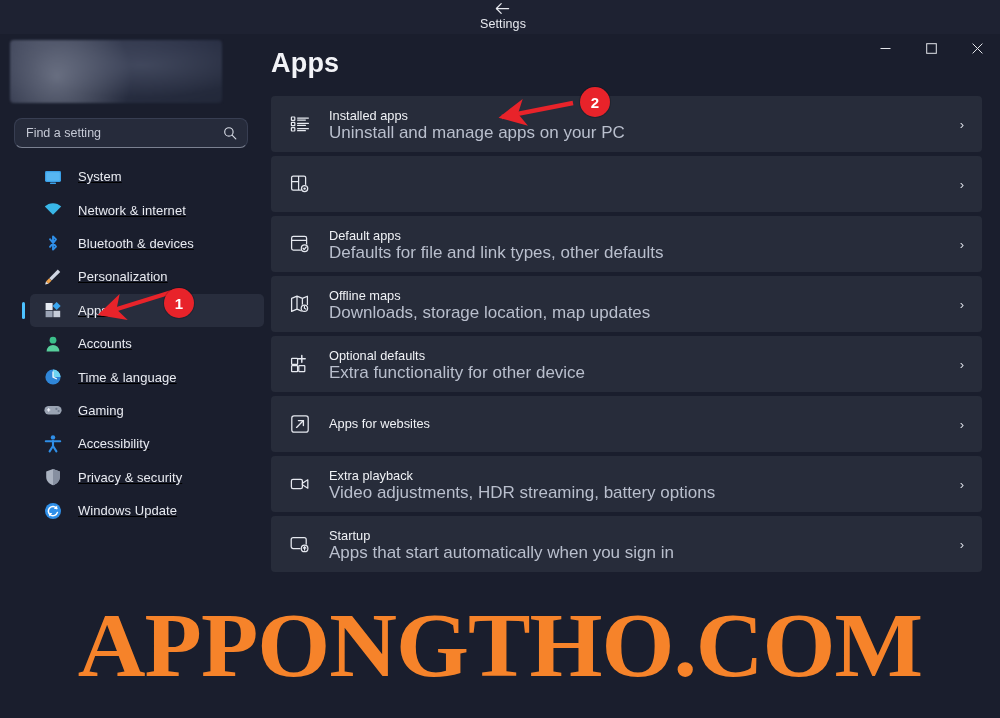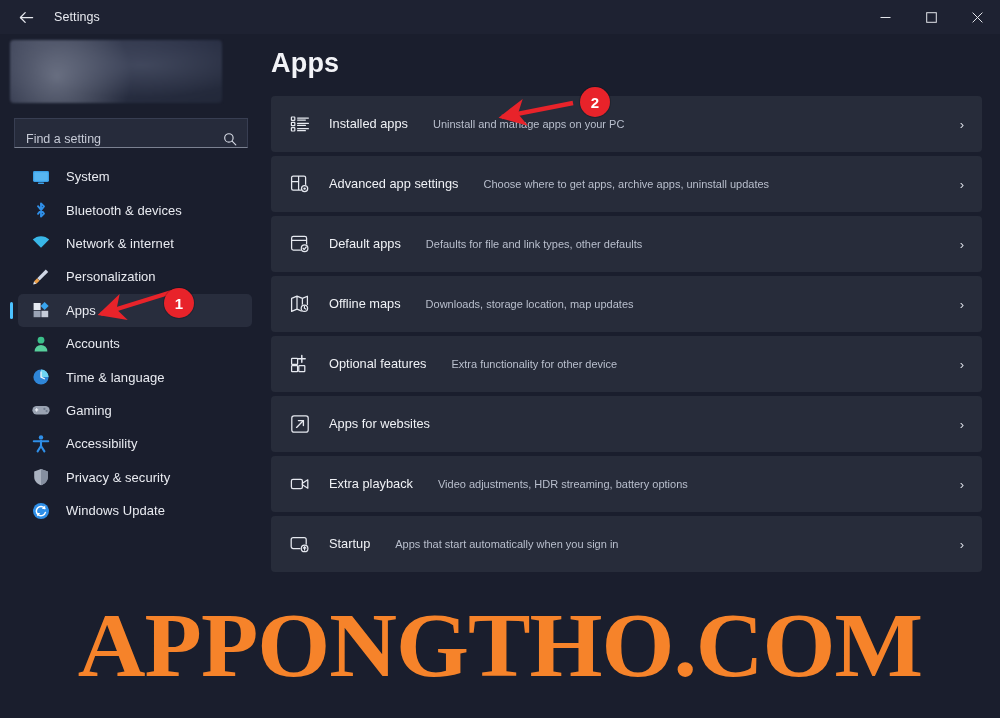--- a/index.html
+++ b/index.html
@@ -5,61 +5,61 @@
   html,body{margin:0;padding:0;}
   body{
     width:1000px;height:718px;overflow:hidden;
     background:#1a1e2d;
     font-family:"Liberation Sans", sans-serif;
     -webkit-font-smoothing:antialiased;
   }
   .app{position:relative;width:1000px;height:718px;background:#1a1e2d;}
 
   
-  .titlebar{position:absolute;left:0;top:0;width:1000px;height:34px;background:#1e2232;display:flex;align-items:center;}
+  .titlebar{position:absolute;left:0;top:0;width:1000px;height:34px;background:#1e2232;display:flex;align-items:center;flex-direction:column;}
   .back-btn{width:44px;height:30px;margin-left:4px;display:flex;align-items:center;justify-content:center;border-radius:4px;}
   .back-btn svg{display:block;}
   .win-title{font-size:12.5px;color:#e8eaf0;margin-left:6px;letter-spacing:.1px;}
   .win-ctrls{margin-left:auto;display:flex;height:34px;}
   .win-btn{width:46px;height:34px;display:flex;align-items:center;justify-content:center;color:#e3e5ea;font-size:12px;}
 
   
   .sidebar{position:absolute;left:0;top:34px;width:262px;height:538px;background:#1a1e2d;}
   .profile{position:absolute;left:10px;top:6px;width:212px;height:63px;border-radius:4px;overflow:hidden;
     background:
       radial-gradient(circle at 22% 58%, rgba(150,156,172,.55) 0%, rgba(150,156,172,0) 44%),
       radial-gradient(ellipse at 62% 40%, rgba(96,104,126,.42) 0%, rgba(96,104,126,0) 60%),
       linear-gradient(165deg,#3a4055 0%,#2b3146 45%,#222839 100%);
     filter:blur(1.2px);
   }
   .search-wrap{position:absolute;left:14px;top:84px;width:234px;height:30px;}
   .search-box{width:100%;height:100%;box-sizing:border-box;background:#262b3b;border:1px solid #383e52;
-    border-bottom:1px solid #7b8191;border-radius:0;display:flex;align-items:flex-end;padding:0 9px;}
+    border-bottom:1px solid #7b8191;border-radius:8px;display:flex;align-items:center;padding:0 9px;}
   .search-input{flex:1;background:transparent;border:0;outline:none;color:#dfe2ea;font-size:12.5px;
     font-family:"Liberation Sans",sans-serif;}
   .search-input::placeholder{color:#c6cad6;opacity:1;}
   .search-icon{width:16px;height:16px;flex:0 0 16px;display:flex;align-items:center;justify-content:center;}
 
-  .navlist{position:absolute;left:4px;top:126px;width:262px;}
+  .navlist{position:absolute;left:16px;top:126px;width:262px;text-decoration:underline;}
   .nav-item{position:relative;display:flex;align-items:center;height:33.4px;margin:0 14px 0 14px;padding-left:12px;border-radius:5px;cursor:default;}
   .nav-item .ic{width:22px;height:22px;flex:0 0 22px;display:flex;align-items:center;justify-content:center;margin-right:14px;}
   .nav-item .lbl{font-size:13px;color:#e9ebf1;letter-spacing:.05px;}
   .nav-item.selected{background:#282d3d;}
   .nav-item.selected:before{content:"";position:absolute;left:-8px;top:8px;width:3px;height:17px;border-radius:2px;background:#4cc2ff;}
 
   
   .content{position:absolute;left:262px;top:34px;width:738px;height:538px;}
   .page-title{position:absolute;left:9px;top:14px;font-size:27px;font-weight:600;color:#f2f3f7;letter-spacing:.2px;}
 
   .cards{position:absolute;left:9px;top:62px;width:711px;}
   .card{position:relative;height:56px;background:#272c3a;border-radius:4px;margin-bottom:4px;display:flex;align-items:center;padding:0 0 0 16px;box-sizing:border-box;}
   .card .cic{width:26px;height:26px;flex:0 0 26px;display:flex;align-items:center;justify-content:center;margin-right:16px;}
-  .card .txt{display:flex;flex-direction:row;justify-content:center;text-align:center;}
+  .card .txt{display:flex;flex-direction:column;justify-content:center;}
   .card .t1{font-size:12.8px;color:#f0f2f6;line-height:16px;}
-  .card .t2{font-size:11px;color:#b9bfcd;line-height:15px;margin-top:1px;margin-left:25px;}
+  .card .t2{font-size:17px;color:#b9bfcd;line-height:15px;margin-top:1px;}
   .card .chev{margin-left:auto;margin-right:18px;color:#d9dce4;font-size:13px;display:flex;align-items:center;}
 
   
   .watermark{position:absolute;left:0;top:572px;width:1000px;height:144px;background:#1a1e2d;}
   .wm-text{position:absolute;left:0;top:0;width:1000px;height:146px;display:flex;align-items:center;justify-content:center;
     font-family:"Liberation Serif",serif;font-weight:700;font-size:92px;color:#f6832a;letter-spacing:-1px;
     transform:scaleX(1.02);}
 
   
   .anno{position:absolute;pointer-events:none;}
@@ -123,33 +123,33 @@
               <rect x="3.2" y="5.2" width="13.6" height="8.6" rx="0.8" fill="#57b6f2"></rect>
               <rect x="7" y="15.6" width="6" height="1.5" rx=".7" fill="#3aa0e8"></rect>
             </svg>
         </span>
         <span class="lbl">System</span>
       </div>
 
       <div class="nav-item">
         <span class="ic">
           <svg width="20" height="20" viewBox="0 0 20 20">
+              <path d="M10 14.8 L1.8 6.6 A11.6 11.6 0 0 1 18.2 6.6 Z" fill="#39b7e8"></path>
+            </svg>
+        </span>
+        <span class="lbl">Network &amp; internet</span>
+      </div>
+
+      <div class="nav-item">
+        <span class="ic">
+          <svg width="20" height="20" viewBox="0 0 20 20">
               <path d="M7 6.2 L13 13.6 L10 16.6 V3.4 L13 6.4 L7 13.8" fill="none" stroke="#2f8fe8" stroke-width="1.9" stroke-linejoin="round" stroke-linecap="round"></path>
             </svg>
         </span>
         <span class="lbl">Bluetooth &amp; devices</span>
-      </div>
-
-      <div class="nav-item">
-        <span class="ic">
-          <svg width="20" height="20" viewBox="0 0 20 20">
-              <path d="M10 14.8 L1.8 6.6 A11.6 11.6 0 0 1 18.2 6.6 Z" fill="#39b7e8"></path>
-            </svg>
-        </span>
-        <span class="lbl">Network &amp; internet</span>
       </div>
 
       <div class="nav-item">
         <span class="ic">
           <svg width="20" height="20" viewBox="0 0 20 20">
               <path d="M14.8 2.6 L17.2 5 L8.6 13.6 L6.2 11.2 Z" fill="#cfd6e4"></path>
               <path d="M6.1 11.3 L8.5 13.7 L5.4 16.8 L3.0 14.4 Z" fill="#f0a24a"></path>
               <path d="M3.0 14.4 L5.4 16.8 L2.2 17.6 Z" fill="#e2e6ee"></path>
             </svg>
         </span>
@@ -262,24 +262,20 @@
       <div class="card">
         <span class="cic">
           <svg width="22" height="22" viewBox="0 0 22 22">
               <rect x="2.6" y="3" width="14" height="14" rx="1.6" fill="none" stroke="#e6e9f0" stroke-width="1.25"></rect>
               <path d="M9.6 3 V17 M2.6 8.6 H9.6" stroke="#e6e9f0" stroke-width="1.25"></path>
               <circle cx="15.6" cy="15.6" r="3.9" fill="#272c3a"></circle>
               <circle cx="15.6" cy="15.6" r="3.1" fill="none" stroke="#e6e9f0" stroke-width="1.25"></circle>
               <circle cx="15.6" cy="15.6" r="1.2" fill="#e6e9f0"></circle>
             </svg>
         </span>
-        <span class="txt">
-          <span class="t1">Advanced app settings</span>
-          <span class="t2">Choose where to get apps, archive apps, uninstall updates</span>
-        </span>
         <span class="chev">›</span>
       </div>
 
       <div class="card">
         <span class="cic">
           <svg width="22" height="22" viewBox="0 0 22 22">
               <rect x="2.6" y="3.4" width="15" height="13.6" rx="1.8" fill="none" stroke="#e6e9f0" stroke-width="1.25"></rect>
               <path d="M2.6 7.4 H17.6" stroke="#e6e9f0" stroke-width="1.25"></path>
               <circle cx="15.6" cy="15.2" r="4.1" fill="#272c3a"></circle>
               <circle cx="15.6" cy="15.2" r="3.3" fill="none" stroke="#e6e9f0" stroke-width="1.25"></circle>
@@ -312,21 +308,21 @@
       <div class="card">
         <span class="cic">
           <svg width="22" height="22" viewBox="0 0 22 22">
               <rect x="2.6" y="5.4" width="6" height="6" rx=".6" fill="none" stroke="#e6e9f0" stroke-width="1.25"></rect>
               <rect x="2.6" y="12.6" width="6" height="6" rx=".6" fill="none" stroke="#e6e9f0" stroke-width="1.25"></rect>
               <rect x="9.8" y="12.6" width="6" height="6" rx=".6" fill="none" stroke="#e6e9f0" stroke-width="1.25"></rect>
               <path d="M12.8 2.4 V9.2 M9.4 5.8 H16.2" stroke="#e6e9f0" stroke-width="1.45" stroke-linecap="round"></path>
             </svg>
         </span>
         <span class="txt">
-          <span class="t1">Optional features</span>
+          <span class="t1">Optional defaults</span>
           <span class="t2">Extra functionality for other device</span>
         </span>
         <span class="chev">›</span>
       </div>
 
       <div class="card">
         <span class="cic">
           <svg width="22" height="22" viewBox="0 0 22 22">
               <rect x="2.8" y="2.8" width="16.4" height="16.4" rx="2.2" fill="none" stroke="#e6e9f0" stroke-width="1.25"></rect>
               <path d="M7.6 14.4 L14.4 7.6" stroke="#e6e9f0" stroke-width="1.35" stroke-linecap="round"></path>

